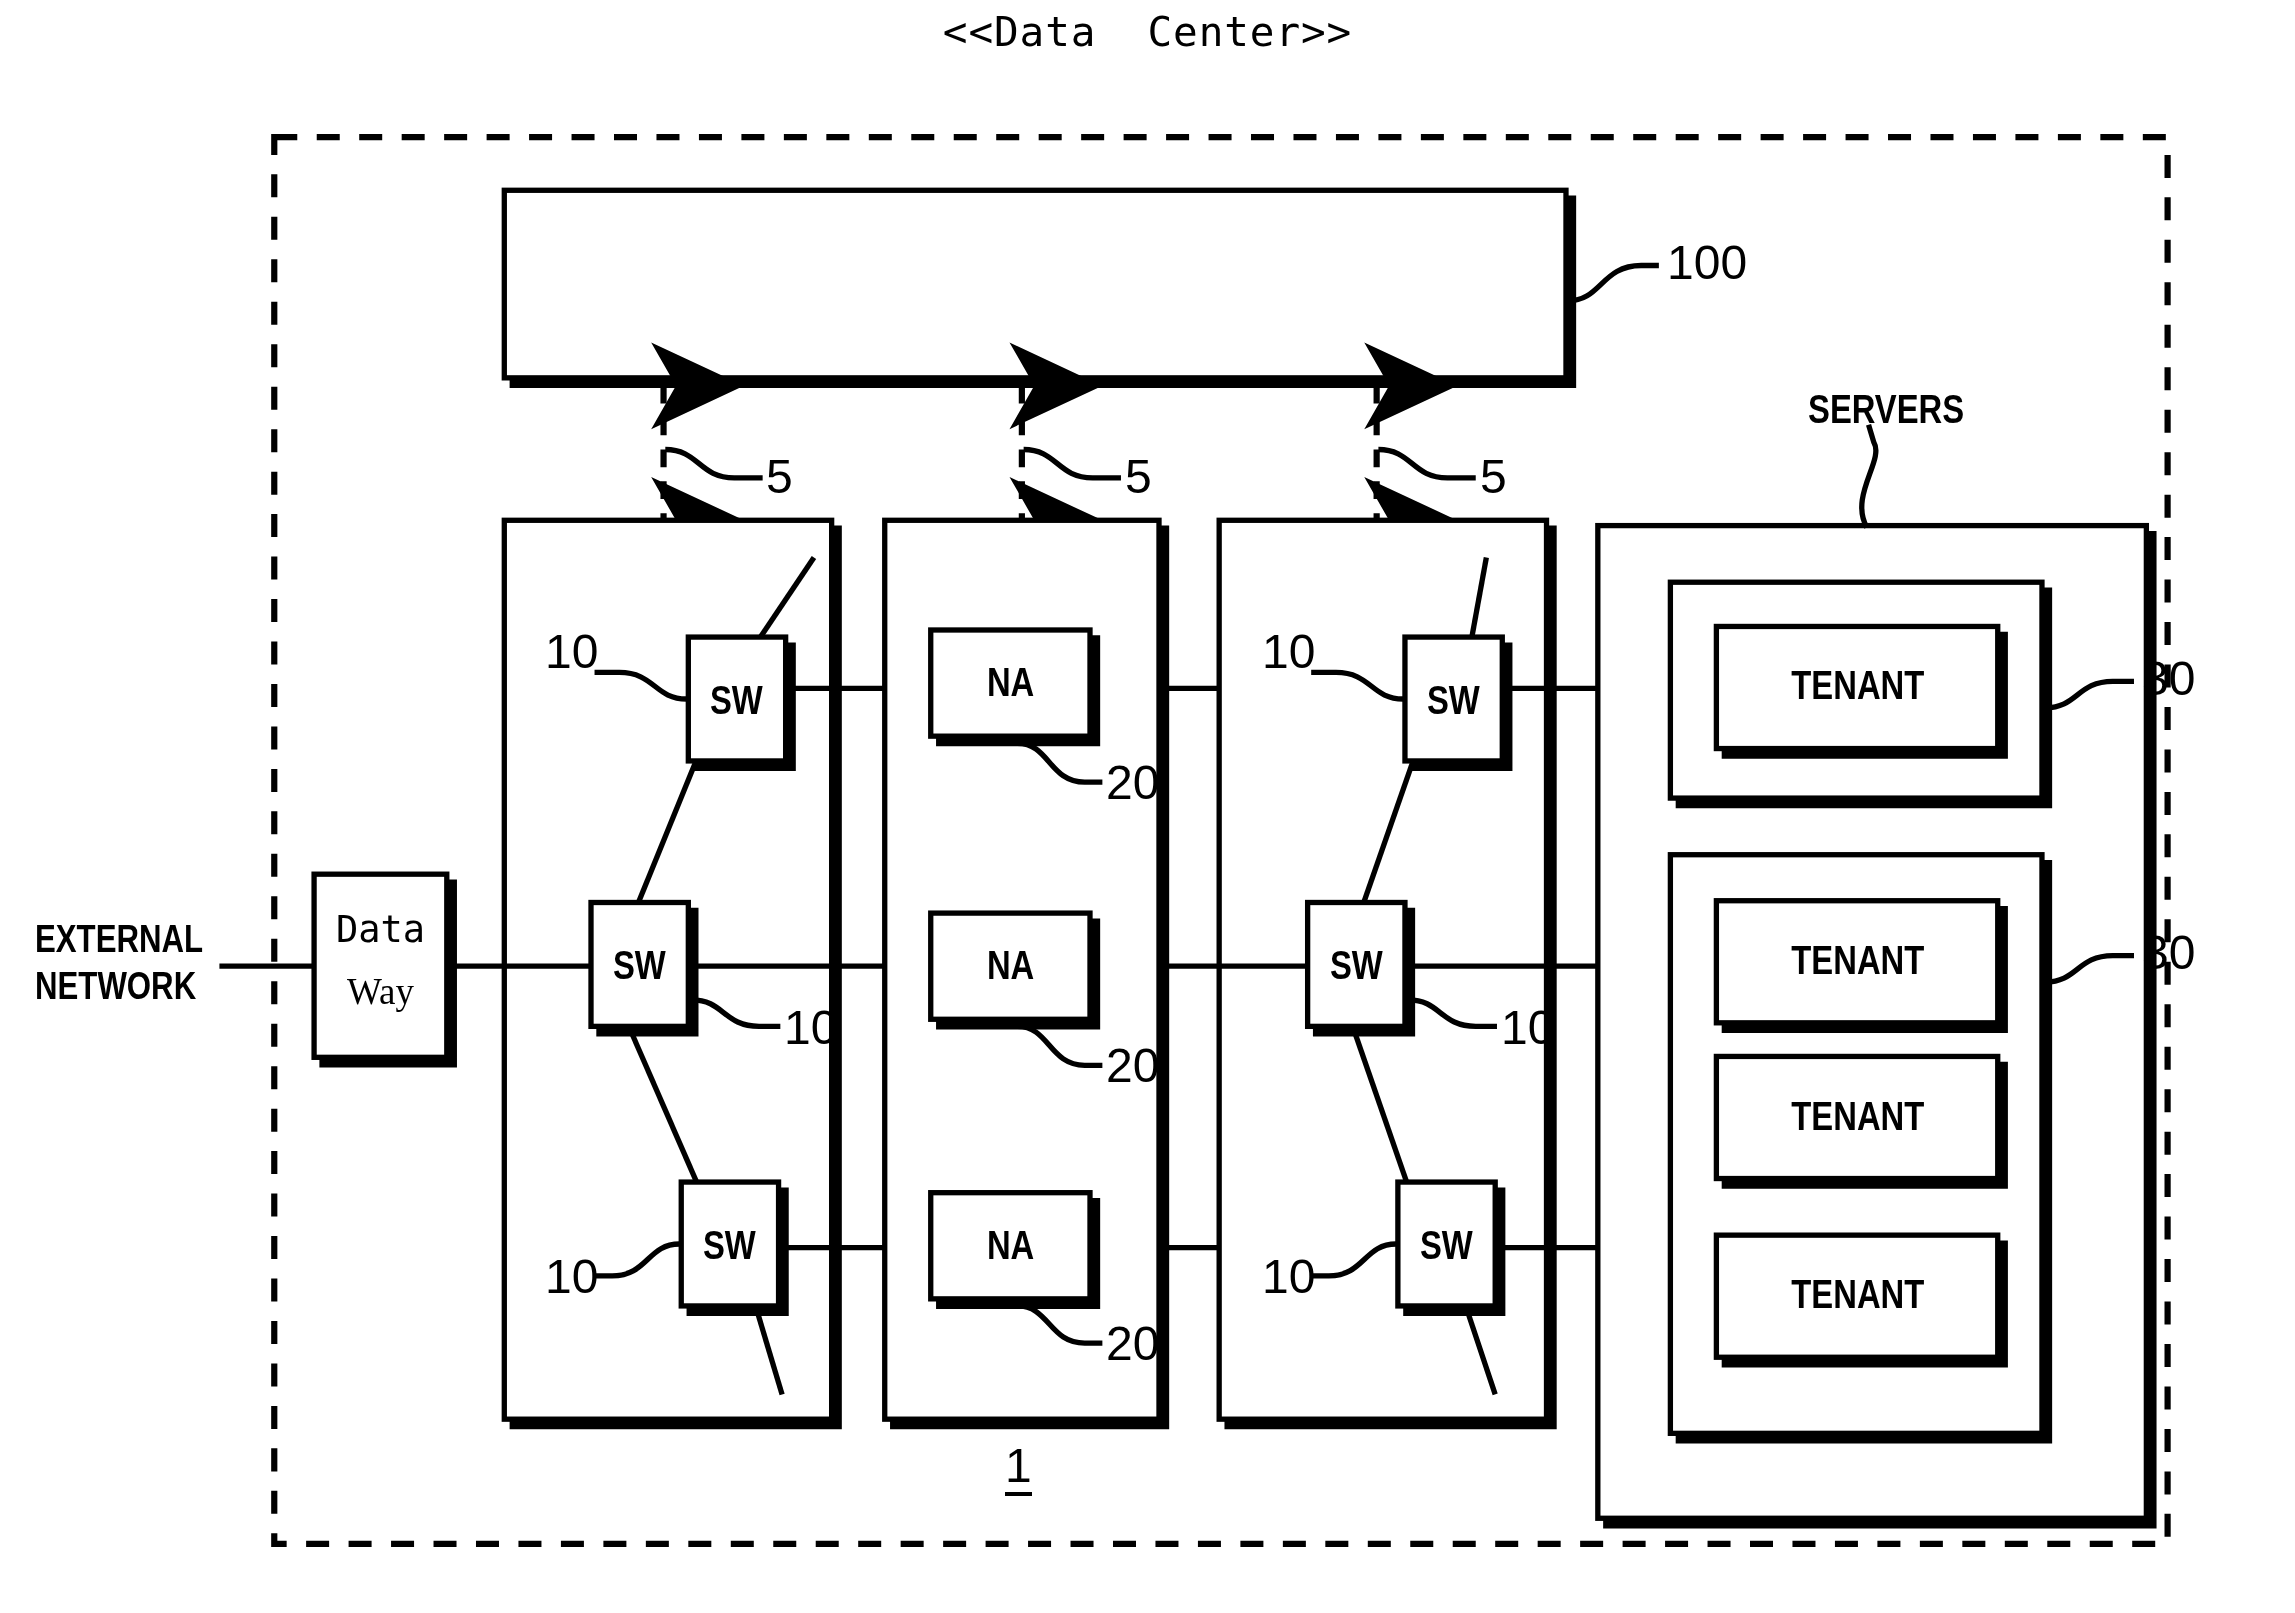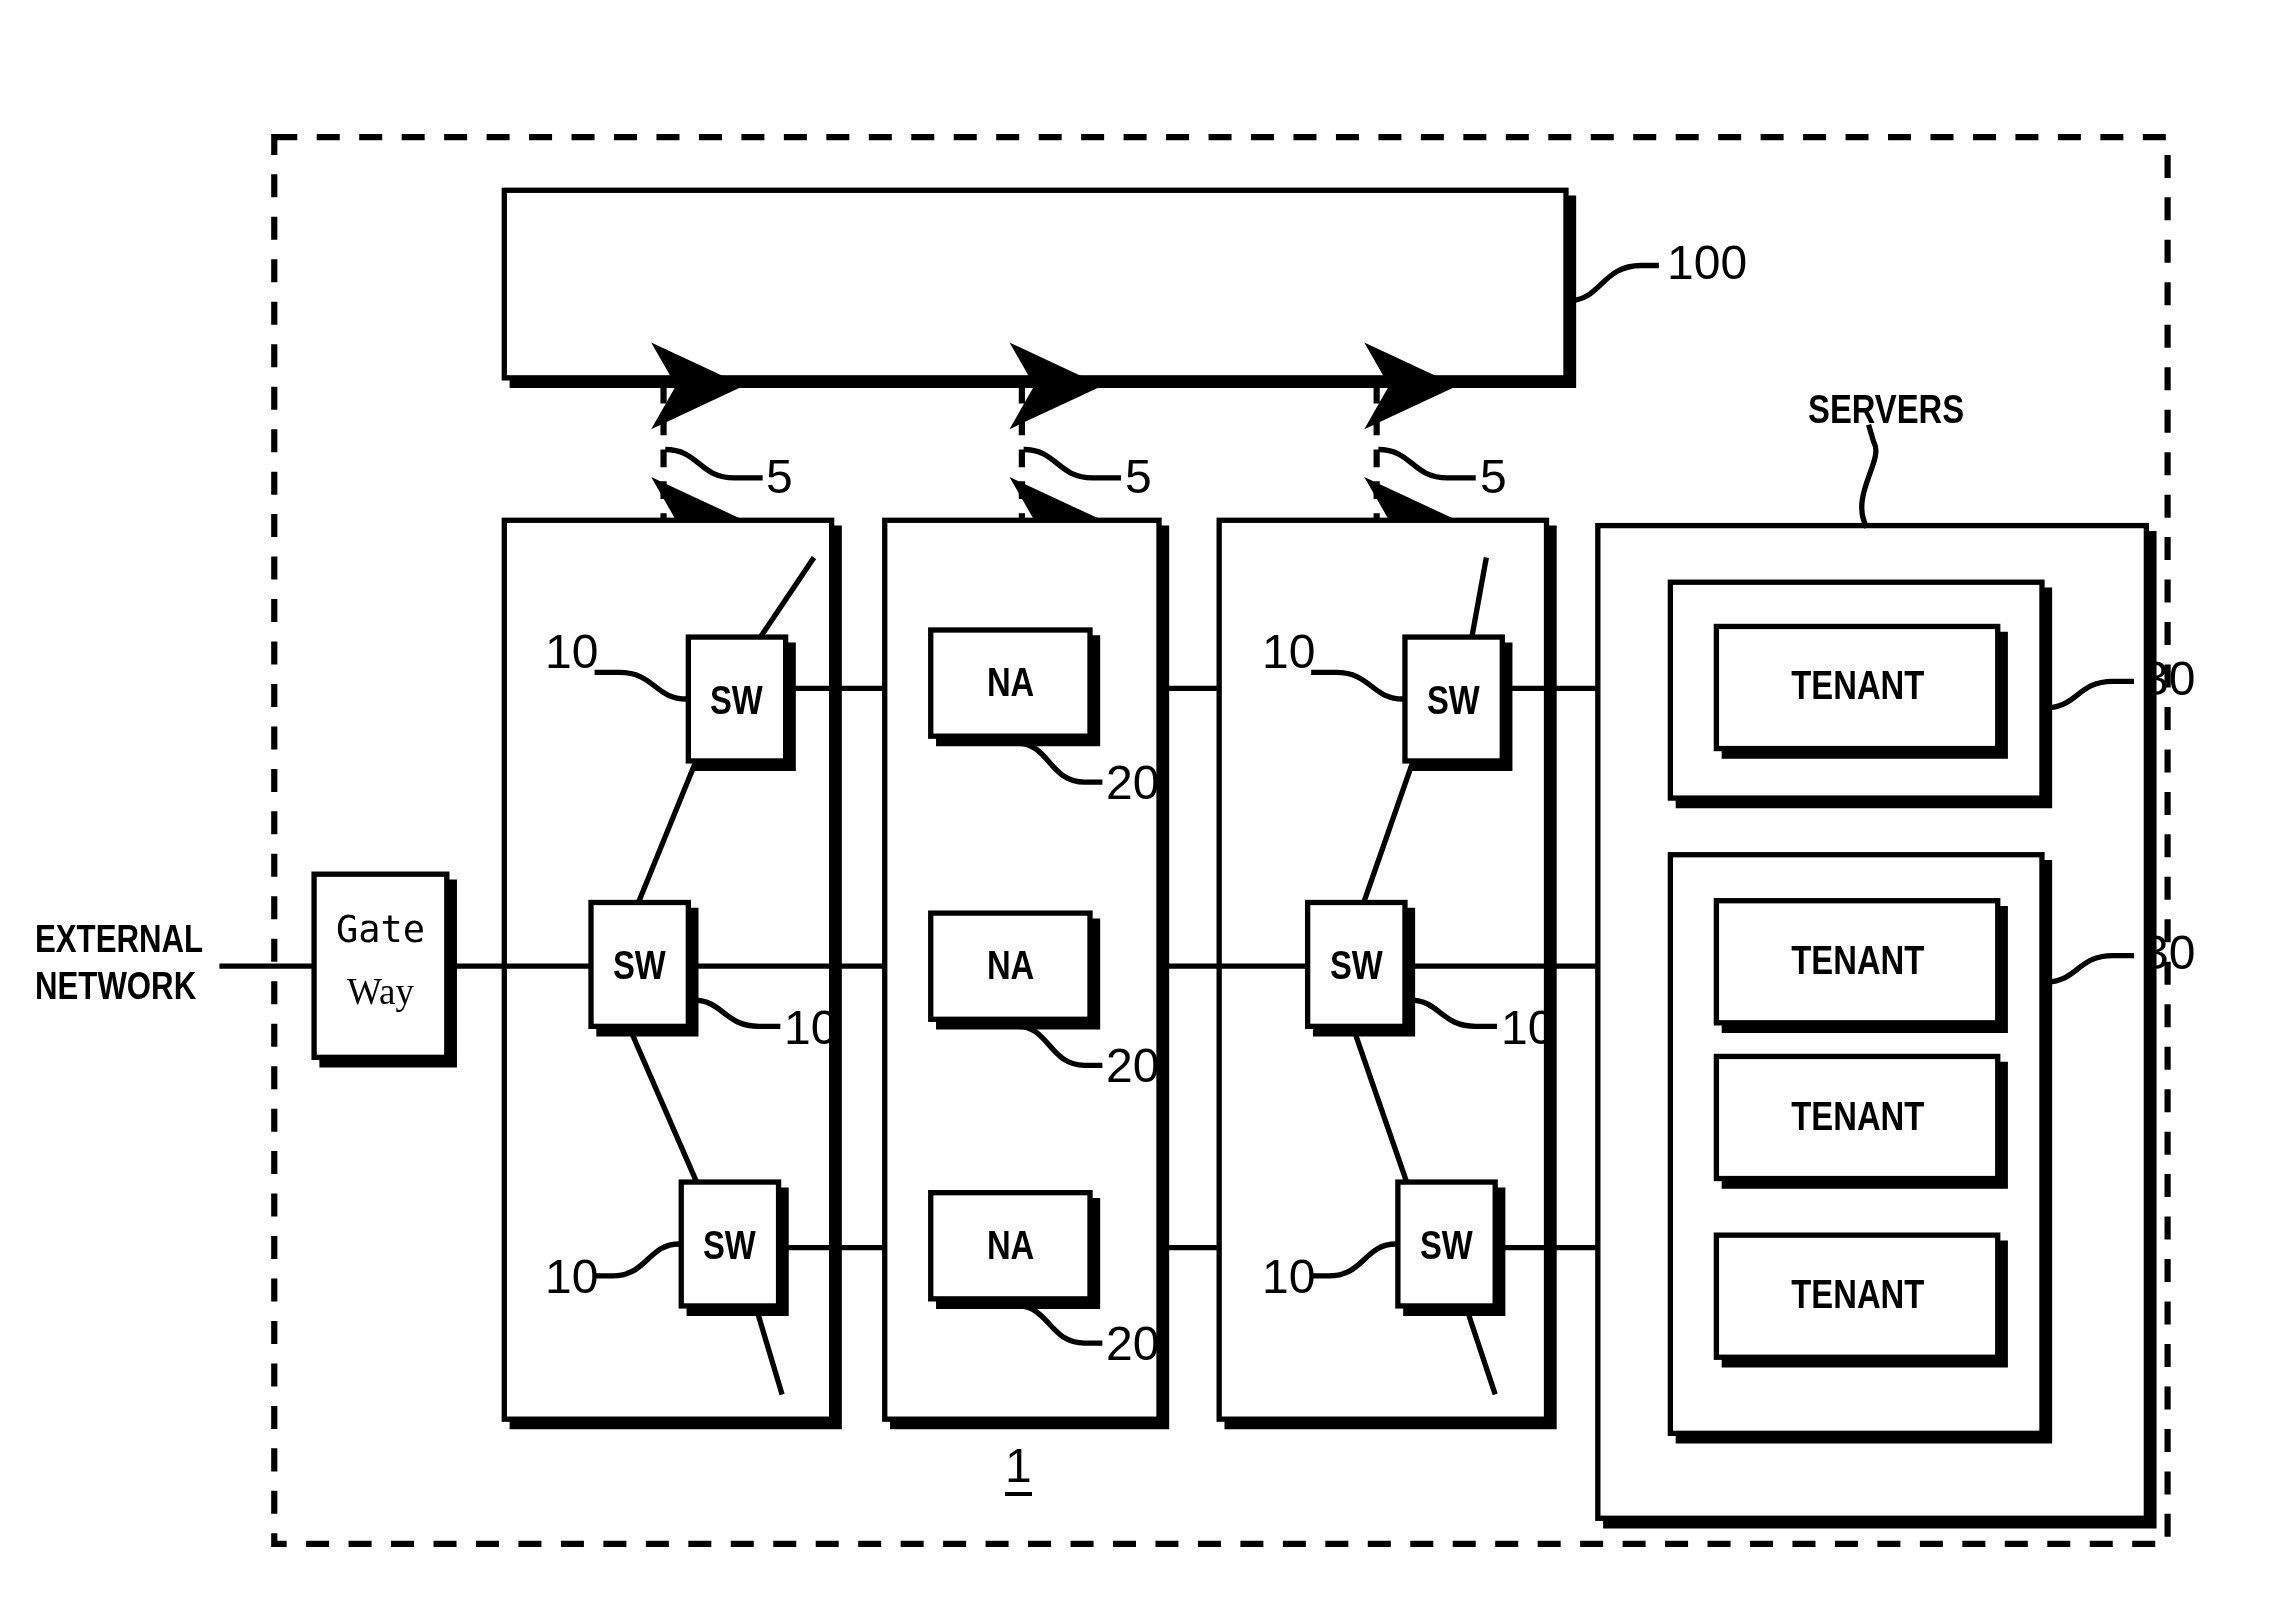--- a/index.html
+++ b/index.html
@@ -219,32 +219,33 @@
       <path d="M2264,1200 L2264,1338 L1946,1338" fill="none" stroke="#000" stroke-width="11"></path>
     </g>
     <g>
       <rect x="1940" y="1396" width="318" height="138" fill="#fff" stroke="#000" stroke-width="6"></rect>
       <path d="M2264,1402 L2264,1540 L1946,1540" fill="none" stroke="#000" stroke-width="11"></path>
     </g>
     <path d="M2312,1110 C2348,1110 2348,1080 2388,1080 L2412,1080" fill="none" stroke="#000" stroke-width="6"></path>
 
   </svg>
 
+  <div class="lbl mono ctr" style="left:0; top:12.4px; width:2295px; font-size:41px; letter-spacing:0.9px;">&lt;&lt;Data  Center&gt;&gt;</div>
 
 
   <div class="lbl num" style="left:1667px; top:239px; font-size:48px;">100</div>
 
   <div class="lbl num" style="left:766px; top:453px; font-size:48px;">5</div>
   <div class="lbl num" style="left:1125px; top:453px; font-size:48px;">5</div>
   <div class="lbl num" style="left:1480px; top:453px; font-size:48px;">5</div>
 
   <div class="lbl cond" style="left:35px; top:919px; font-size:39px;">EXTERNAL</div>
   <div class="lbl cond" style="left:35px; top:966px; font-size:39px;">NETWORK</div>
 
-  <div class="lbl mono ctr" style="left:314px; top:911px; width:133px; font-size:37px;">Gate</div>
+  <div class="lbl mono ctr" style="left:314px; top:911px; width:133px; font-size:37px;">Data</div>
   <div class="lbl mono ctr" style="left:314px; top:973px; width:133px; font-size:37px;font-family:Liberation Serif, serif;">Way</div>
 
   <div class="lbl cond ctr" style="left:688px; top:680px; width:121px; font-size:41px;">SW</div>
   <div class="lbl num" style="left:545px; top:628px; font-size:48px;">10</div>
 
   <div class="lbl cond ctr" style="left:591px; top:945px; width:121px; font-size:41px;">SW</div>
   <div class="lbl num" style="left:784px; top:1004px; font-size:48px;">10</div>
 
   <div class="lbl cond ctr" style="left:681px; top:1225px; width:121px; font-size:41px;">SW</div>
   <div class="lbl num" style="left:545px; top:1253px; font-size:48px;">10</div>

